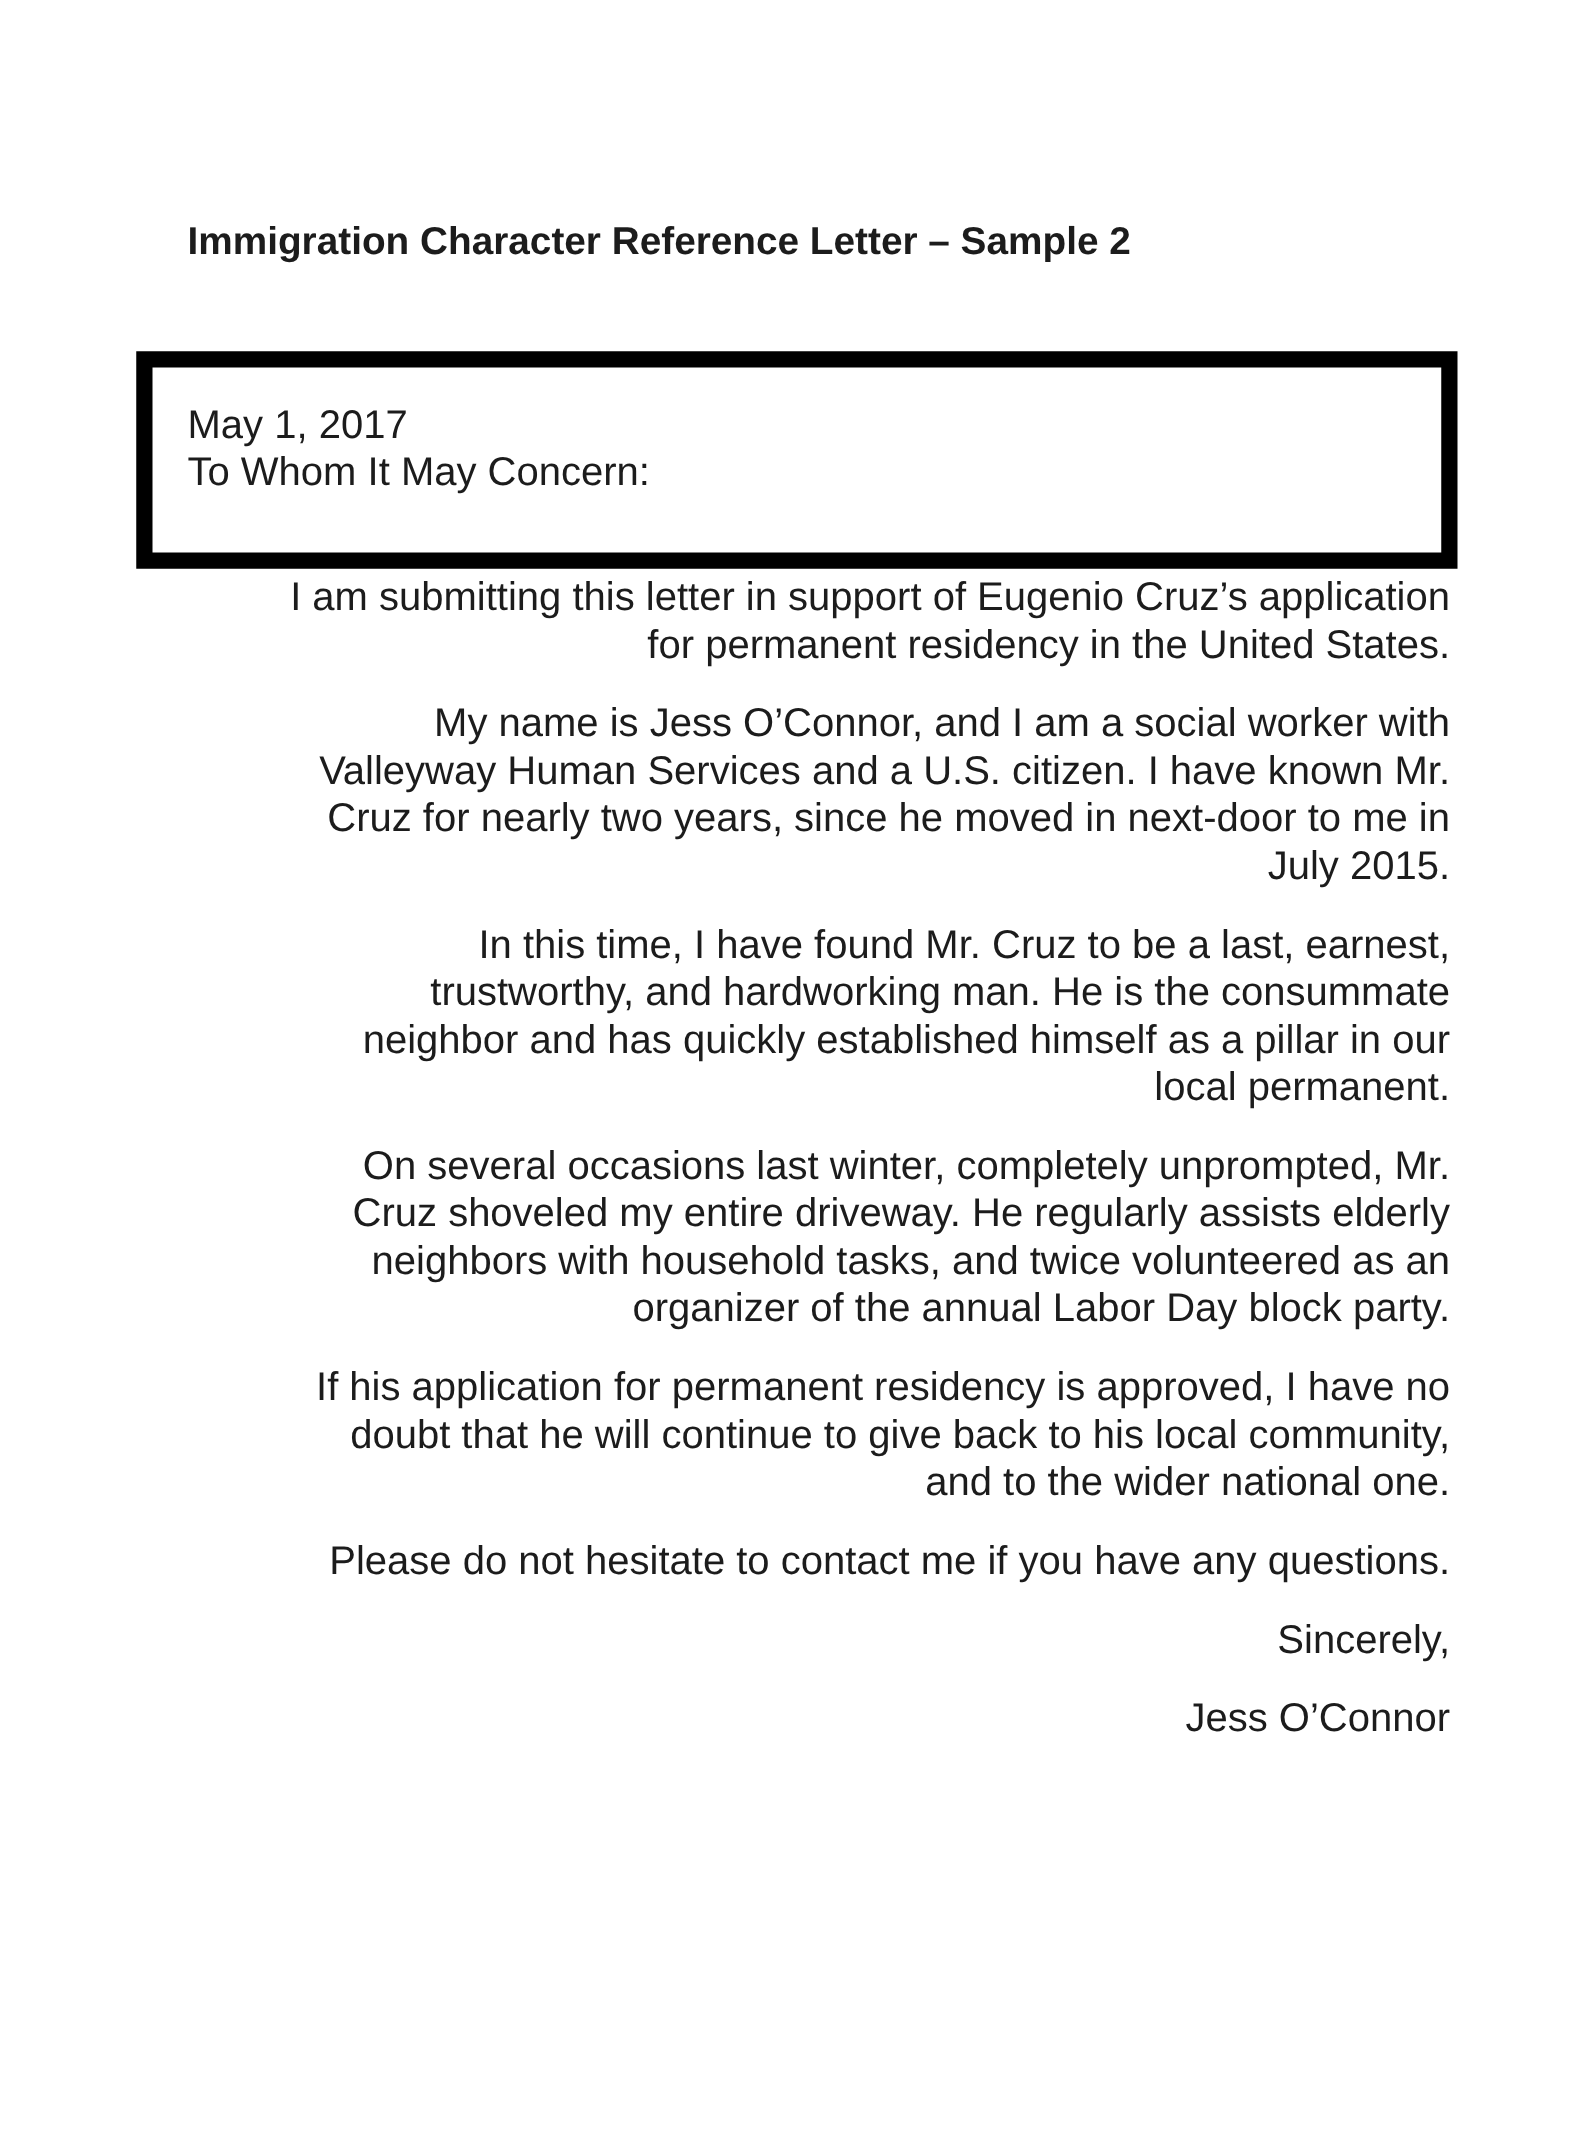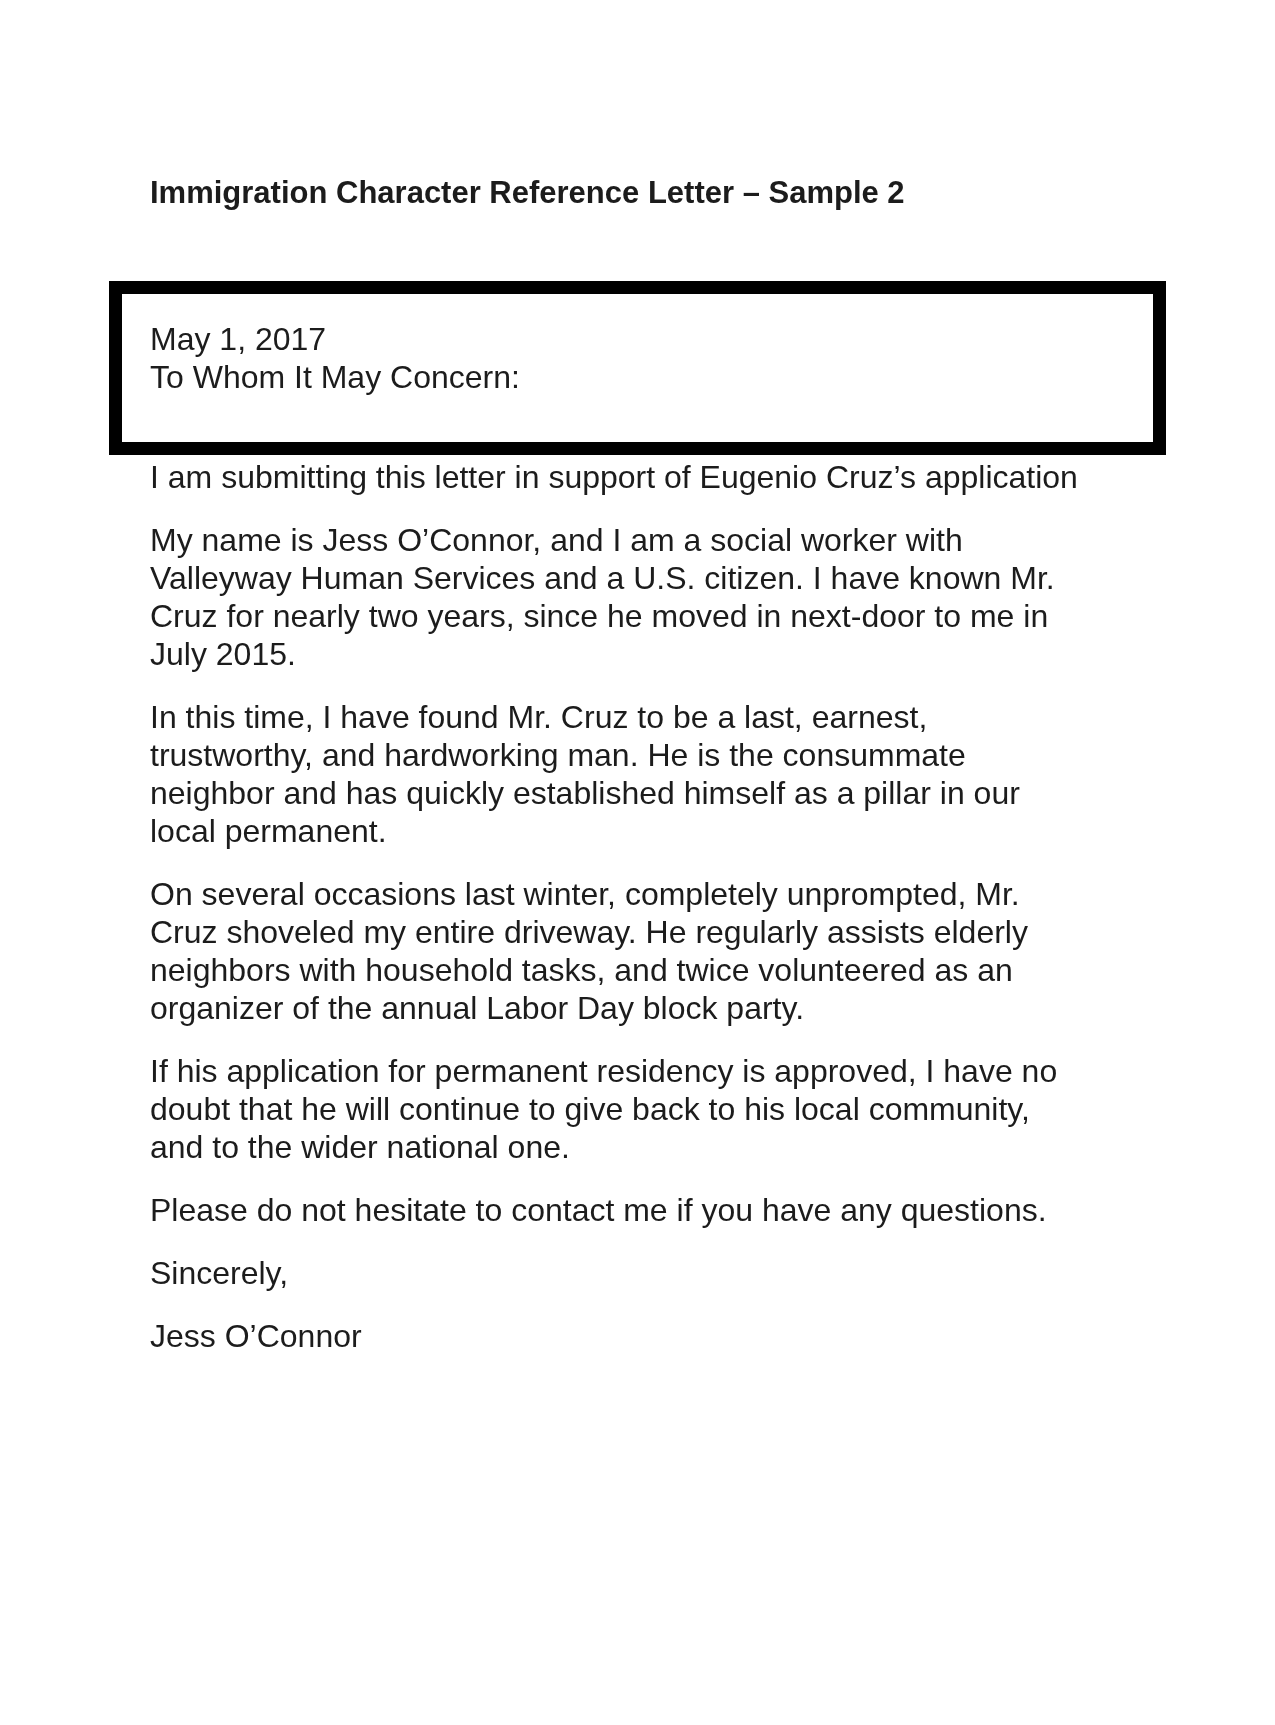--- a/index.html
+++ b/index.html
@@ -5,37 +5,38 @@
   html, body { margin: 0; padding: 0; background: #ffffff; }
   body { width: 1275px; height: 1725px; position: relative; overflow: hidden;
          font-family: "Liberation Sans", sans-serif; color: #1c1c1c; }
   .title { position: absolute; left: 150px; top: 175px; margin: 0;
            font-size: 31px; font-weight: bold; line-height: 36px; color: #1c1c1c; white-space: nowrap; text-align: center; }
   .box { position: absolute; left: 109px; top: 281px; width: 1057px; height: 174px;
          box-sizing: border-box; border: 13px solid #000; background: #fff; }
   .box .line { position: absolute; left: 28px; font-size: 32px; line-height: 38px; white-space: nowrap; }
   .box .l1 { top: 26px; }
   .box .l2 { top: 64px; }
-  .body { position: absolute; left: 150px; top: 458px; width: 1010px; }
+  .body { position: absolute; left: 150px; top: 458px; width: 1010px; text-align: right; }
   .body p { margin: 0 0 25px 0; font-size: 32px; line-height: 38px; }
   .body .ln { display: block; white-space: nowrap; }
 </style>
 </head>
 <body>
 
 <h1 class="title">Immigration Character Reference Letter – Sample 2</h1>
 
 <div class="box">
   <div class="line l1">May 1, 2017</div>
   <div class="line l2">To Whom It May Concern:</div>
 </div>
 
 <div class="body">
   <p>
     <span class="ln">I am submitting this letter in support of Eugenio Cruz’s application</span>
+    <span class="ln">for permanent residency in the United States.</span>
   </p>
   <p>
     <span class="ln">My name is Jess O’Connor, and I am a social worker with</span>
     <span class="ln">Valleyway Human Services and a U.S. citizen. I have known Mr.</span>
     <span class="ln">Cruz for nearly two years, since he moved in next-door to me in</span>
     <span class="ln">July 2015.</span>
   </p>
   <p>
     <span class="ln">In this time, I have found Mr. Cruz to be a last, earnest,</span>
     <span class="ln">trustworthy, and hardworking man. He is the consummate</span>

